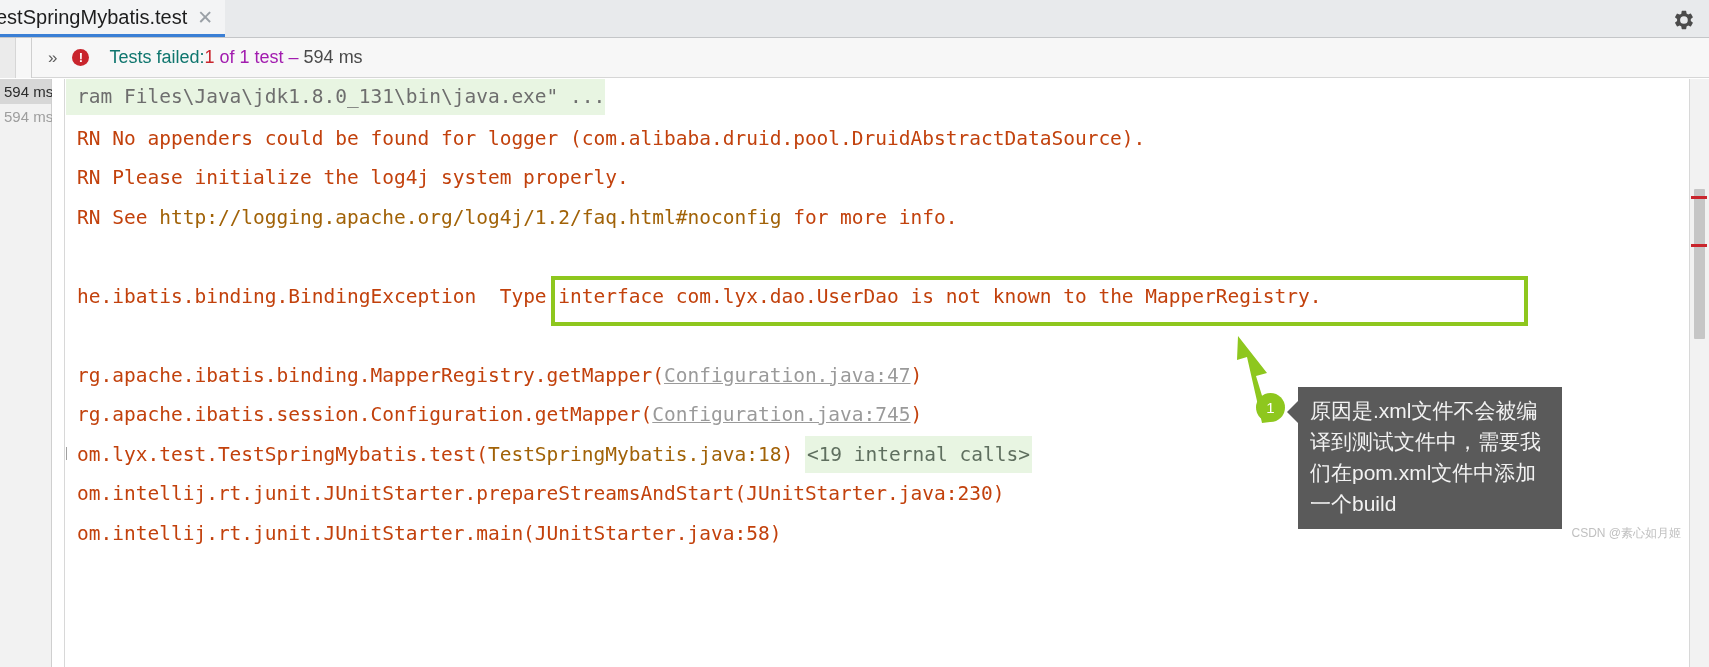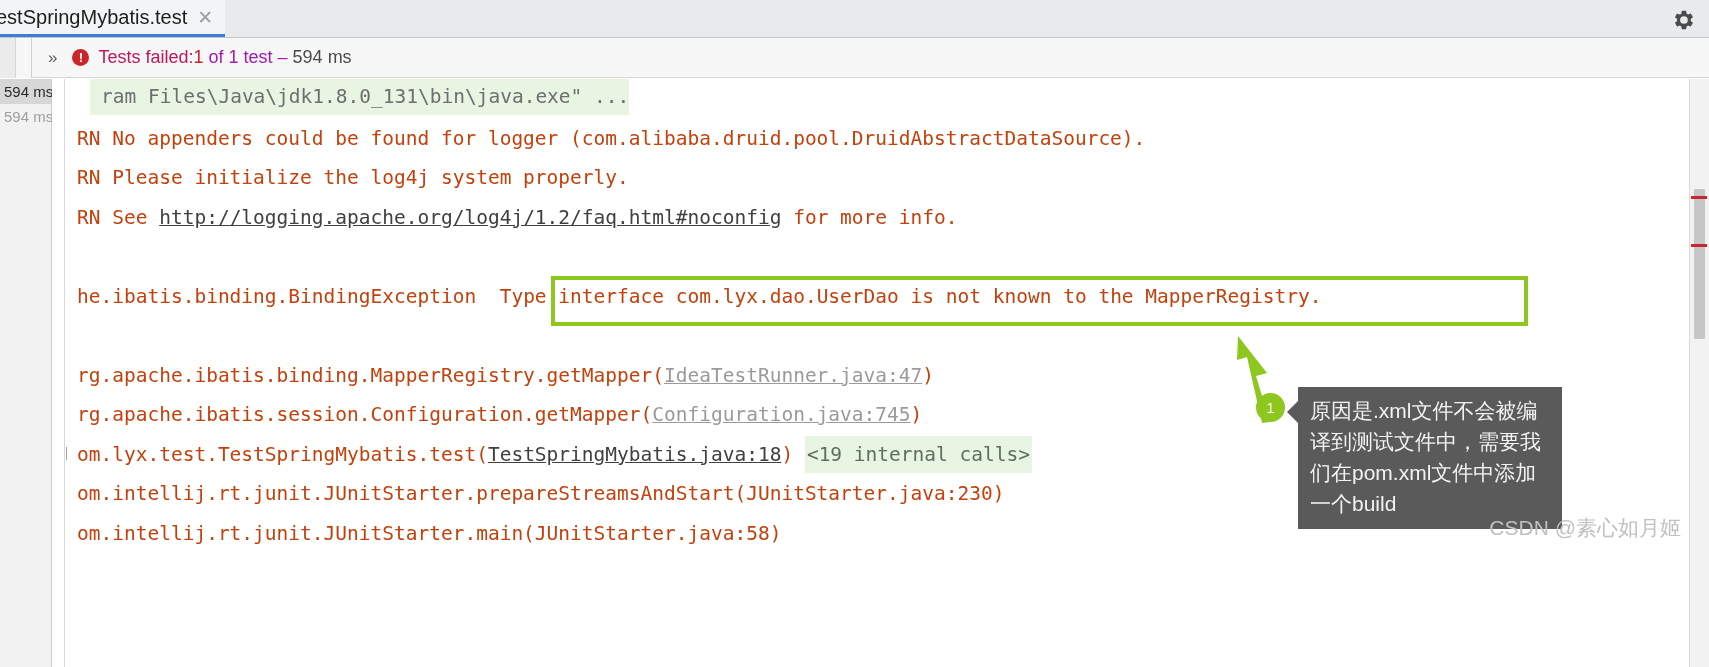--- a/index.html
+++ b/index.html
@@ -75,21 +75,21 @@
   }
   .err-icon {
     margin-left: 16px;
     width: 17px; height: 17px; border-radius: 50%;
     background: #c9252d;
     color: #fff; font-size: 13px; font-weight: bold;
     display: flex; align-items: center; justify-content: center;
     line-height: 1;
   }
   .status-txt { margin-left: 9px; font-size: 18px; white-space: nowrap; }
-  .st-failed { color: #be185d; }
+  .st-failed { color: #0f766e; margin-left: 11px; }
   .st-count  { color: #c9252d; font-weight: 500; }
   .st-dim    { color: #a21caf; }
   .st-dark   { color: #4a4a4a; }
 
   
   .sidebar {
     position: absolute; left: 0; top: 79px;
     width: 52px; height: 588px;
     background: #f2f2f2;
     border-right: 1px solid #cfcfcf;
@@ -125,22 +125,21 @@
     height: 39.5px;
     line-height: 39.5px;
     white-space: pre;
     padding-left: 11px;
     color: #8a1f1f;
   }
   .hl-green { background: #e8f5e2; }
   .seg-gray { color: #6e6e6e; }
   .seg-red  { color: #c2410c; }
   .link-blue {
-    color: #404040;
-    text-decoration: underline;
+    color: #a16207;
     cursor: pointer;
   }
   .link-gray {
     color: #9a9a9a;
     text-decoration: underline;
     cursor: pointer;
   }
   .internal {
     background: #e8f5e2;
     color: #5f6f5f;
@@ -209,21 +208,21 @@
     left: -11px; top: 14px;
     border-top: 11px solid transparent;
     border-bottom: 11px solid transparent;
     border-right: 11px solid #5a5a5a;
   }
 
   
   .watermark {
     position: absolute;
     right: 28px; bottom: 9px;
-    font-size: 21px;
+    font-size: 12px;
     color: #c0c0c0;
     font-family: "Liberation Sans", sans-serif;
     white-space: nowrap;
   }
 
   
   .vscroll-track {
     position: absolute;
     right: 0; top: 79px;
     width: 20px; height: 588px;
@@ -270,28 +269,28 @@
     <span class="status-txt"><span class="st-failed">Tests failed:</span><span class="st-count">1</span><span class="st-dim"> of 1 test – </span><span class="st-dark">594 ms</span></span>
   </div>
 
   <div class="sidebar">
       <div class="ms-row sel">594 ms</div>
       <div class="ms-row dim">594 ms</div>
     </div>
   <div class="gutter-col"></div>
 
   <div class="console">
-      <div style="height: 39.5px;"><div class="cline hl-green" style="display: inline-block; width: auto; height: 36px; line-height: 36px; margin-left: 24px;"><span class="seg-gray">ram Files\Java\jdk1.8.0_131\bin\java.exe" ...</span></div></div>
+      <div style="height: 39.5px;"><div class="cline hl-green" style="display: inline-block; width: auto; height: 36px; line-height: 36px;"><span class="seg-gray">ram Files\Java\jdk1.8.0_131\bin\java.exe" ...</span></div></div>
       <div class="cline"><span class="seg-red">RN No appenders could be found for logger (com.alibaba.druid.pool.DruidAbstractDataSource).</span></div>
       <div class="cline"><span class="seg-red">RN Please initialize the log4j system properly.</span></div>
       <div class="cline"><span class="seg-red">RN See </span><span class="link-blue">http://logging.apache.org/log4j/1.2/faq.html#noconfig</span><span class="seg-red"> for more info.</span></div>
       <div class="cline"><span class="seg-red"> </span></div>
       <div class="cline"><span class="seg-red">he.ibatis.binding.BindingException</span><span class="seg-red">  Type interface com.lyx.dao.UserDao is not known to the MapperRegistry.</span></div>
       <div class="cline"><span class="seg-red"> </span></div>
-      <div class="cline"><span class="seg-red">rg.apache.ibatis.binding.MapperRegistry.getMapper(</span><span class="link-gray">IdeaTestRunner.java:47</span><span class="seg-red">)</span></div>
+      <div class="cline"><span class="seg-red">rg.apache.ibatis.binding.MapperRegistry.getMapper(</span><span class="link-gray">Configuration.java:47</span><span class="seg-red">)</span></div>
       <div class="cline"><span class="seg-red">rg.apache.ibatis.session.Configuration.getMapper(</span><span class="link-gray">Configuration.java:745</span><span class="seg-red">)</span></div>
       <div class="cline"><span class="expander"></span><span class="seg-red">om.lyx.test.TestSpringMybatis.test(</span><span class="link-blue">TestSpringMybatis.java:18</span><span class="seg-red">) </span><span class="internal">&lt;19 internal calls&gt;</span></div>
       <div class="cline"><span class="seg-red">om.intellij.rt.junit.JUnitStarter.prepareStreamsAndStart(JUnitStarter.java:230)</span></div>
       <div class="cline"><span class="seg-red">om.intellij.rt.junit.JUnitStarter.main(JUnitStarter.java:58)</span></div>
     </div>
 
   <div class="greenbox"></div>
 
   <svg class="arrow-svg" viewBox="0 0 70 95">
     <path d="M52 92 L38 46 L49 43 L20 6 L19 30 L29 27 L44 93 Z" fill="#8ec71e"></path>

